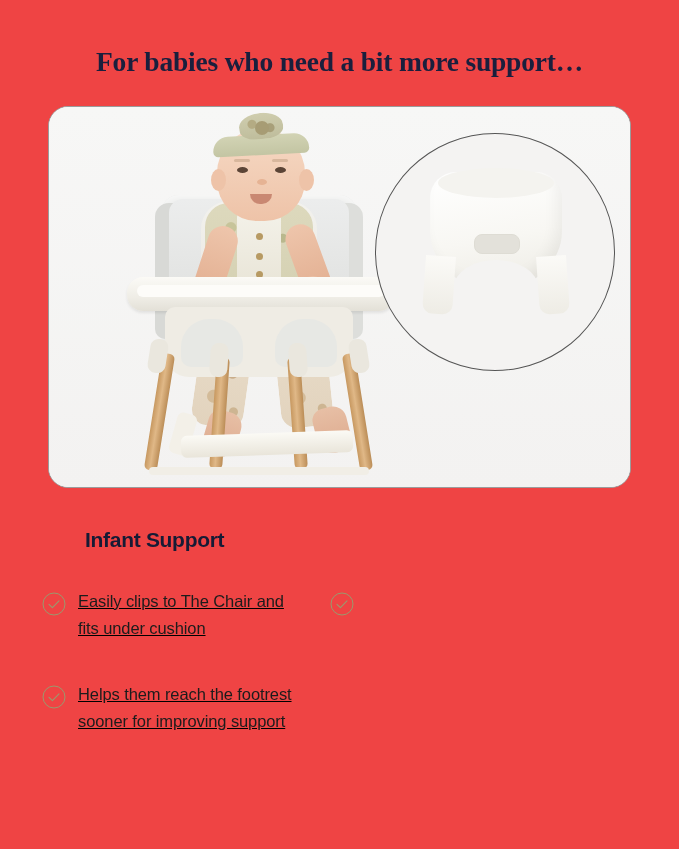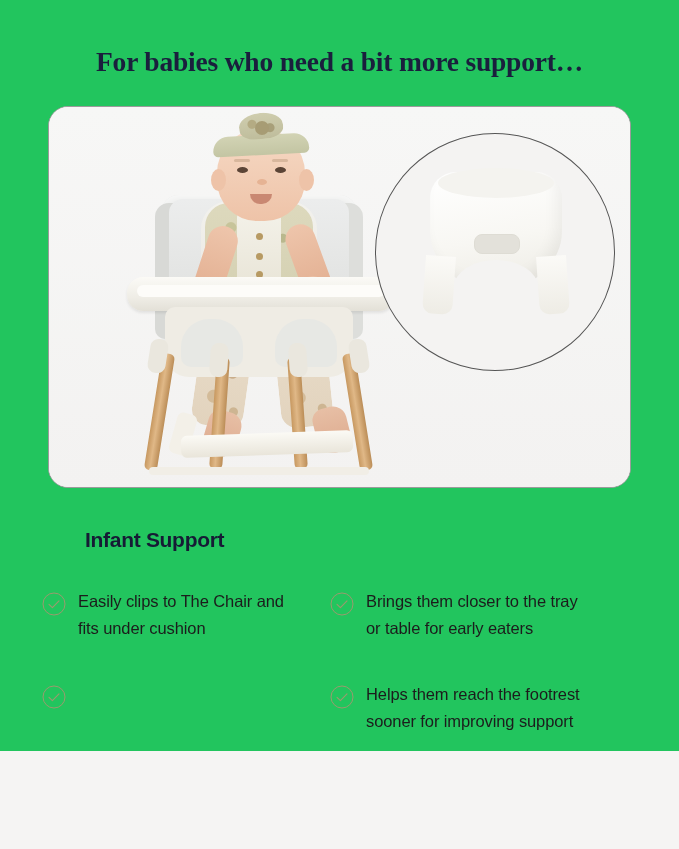--- a/index.html
+++ b/index.html
@@ -11,23 +11,23 @@
   }
 
   body {
     background: #f5f4f3;
     font-family: "Liberation Sans", sans-serif;
     position: relative;
   }
 
   .page {
     width: 679px;
-    height: 751px;
+    height: 849px;
     position: relative;
-    background: #22c55e;
+    background: #ef4444;
   }
 
   
   .headline {
     position: absolute;
     left: 0;
     right: 0;
     top: 46px;
     text-align: center;
     font-family: "Liberation Serif", serif;
@@ -415,20 +415,21 @@
   
   .features {
     position: absolute;
     left: 42px;
     top: 588px;
     width: 596px;
     display: grid;
     grid-template-columns: 284px 284px;
     column-gap: 4px;
     row-gap: 39px;
+    text-decoration: underline;
   }
   .feature {
     display: flex;
     align-items: flex-start;
     gap: 12px;
   }
   .check-icon {
     flex: 0 0 auto;
     width: 24px;
     height: 24px;
@@ -532,29 +533,20 @@
     <div class="feature">
       <span class="check-icon">
         <svg width="24" height="24" viewBox="0 0 24 24">
           <circle cx="12" cy="12" r="11" fill="none" stroke="#9a9a6e" stroke-width="1"></circle>
           <path d="M7 12.3 L10.4 15.6 L17 8.8" fill="none" stroke="#9a9a6e" stroke-width="1.1" stroke-linecap="round" stroke-linejoin="round"></path>
         </svg>
       </span>
       <span class="feature-text">Easily clips to The Chair and fits under cushion</span>
     </div>
 
-    <div class="feature">
-      <span class="check-icon">
-        <svg width="24" height="24" viewBox="0 0 24 24">
-          <circle cx="12" cy="12" r="11" fill="none" stroke="#9a9a6e" stroke-width="1"></circle>
-          <path d="M7 12.3 L10.4 15.6 L17 8.8" fill="none" stroke="#9a9a6e" stroke-width="1.1" stroke-linecap="round" stroke-linejoin="round"></path>
-        </svg>
-      </span>
-      <span class="feature-text">Brings them closer to the tray or table for early eaters</span>
-    </div>
 
     <div class="feature">
       <span class="check-icon">
         <svg width="24" height="24" viewBox="0 0 24 24">
           <circle cx="12" cy="12" r="11" fill="none" stroke="#9a9a6e" stroke-width="1"></circle>
           <path d="M7 12.3 L10.4 15.6 L17 8.8" fill="none" stroke="#9a9a6e" stroke-width="1.1" stroke-linecap="round" stroke-linejoin="round"></path>
         </svg>
       </span>
     </div>
 

